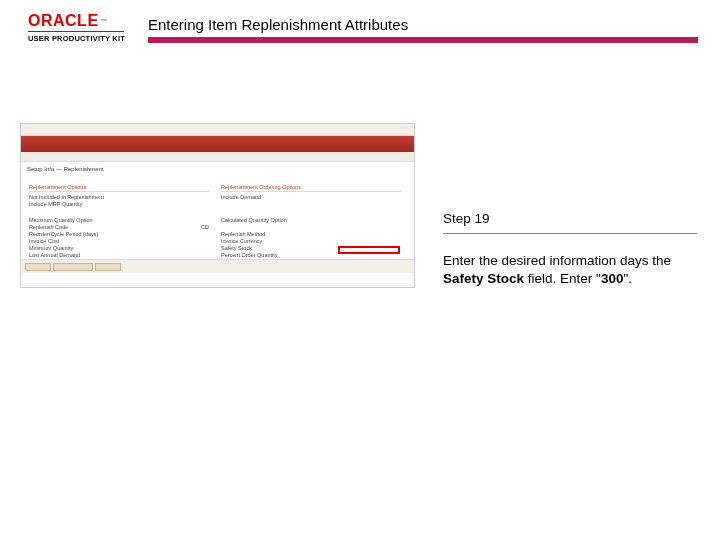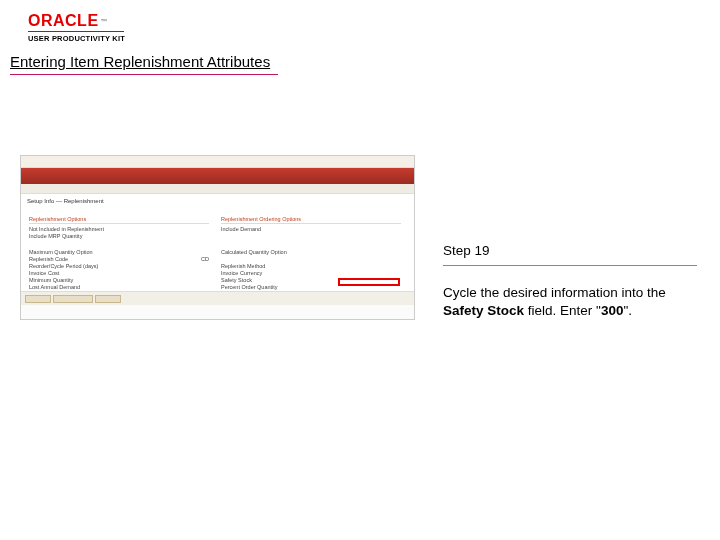--- a/index.html
+++ b/index.html
@@ -10,21 +10,20 @@
     font-family: Arial, Helvetica, sans-serif;
     font-size: 13px;
     color: #000;
     position: relative;
     overflow: hidden;
   }
   .header {
     display: flex;
     align-items: flex-start;
     padding: 6px 10px 2px 10px;
-    flex-direction: column;
   }
   .logo-block {
     width: 120px;
     margin-left: 18px;
     margin-top: 6px;
   }
   .logo-text {
     font-weight: bold;
     font-size: 16px;
     color: #e40000;
@@ -39,27 +38,26 @@
     margin: 1px 0 2px 0;
     width: 96px;
   }
   .kit {
     font-size: 7.5px;
     letter-spacing: 0.2px;
     color: #000;
     font-weight: bold;
   }
   .title-line {
-    border-bottom: 1px solid #be185d;
+    border-bottom: 6px solid #be185d;
     margin-right: 12px;
     padding: 10px 8px 4px 0;
     flex: 1;
     text-align: left;
     font-size: 15px;
-    text-decoration: underline;
   }
   .content {
     display: flex;
     align-items: flex-end;
     margin-top: 78px;
     padding: 0 10px 0 20px;
   }
   .thumb {
     width: 395px;
     height: 165px;
@@ -229,16 +227,16 @@
         <div class="footbtn"></div>
         <div class="footbtn" style="width:40px"></div>
         <div class="footbtn"></div>
       </div>
     </div>
   </div>
 
   <div class="instr">
     <div class="stepline">Step 19</div>
     <div>
-      <span>Cycle the desired information into the </span><b>Safety Stock</b><span> field. Enter "</span><b>300</b><span>".</span>
+      <span>Enter the desired information days the </span><b>Safety Stock</b><span> field. Enter "</span><b>300</b><span>".</span>
     </div>
   </div>
 </div>
 
 </body></html>

